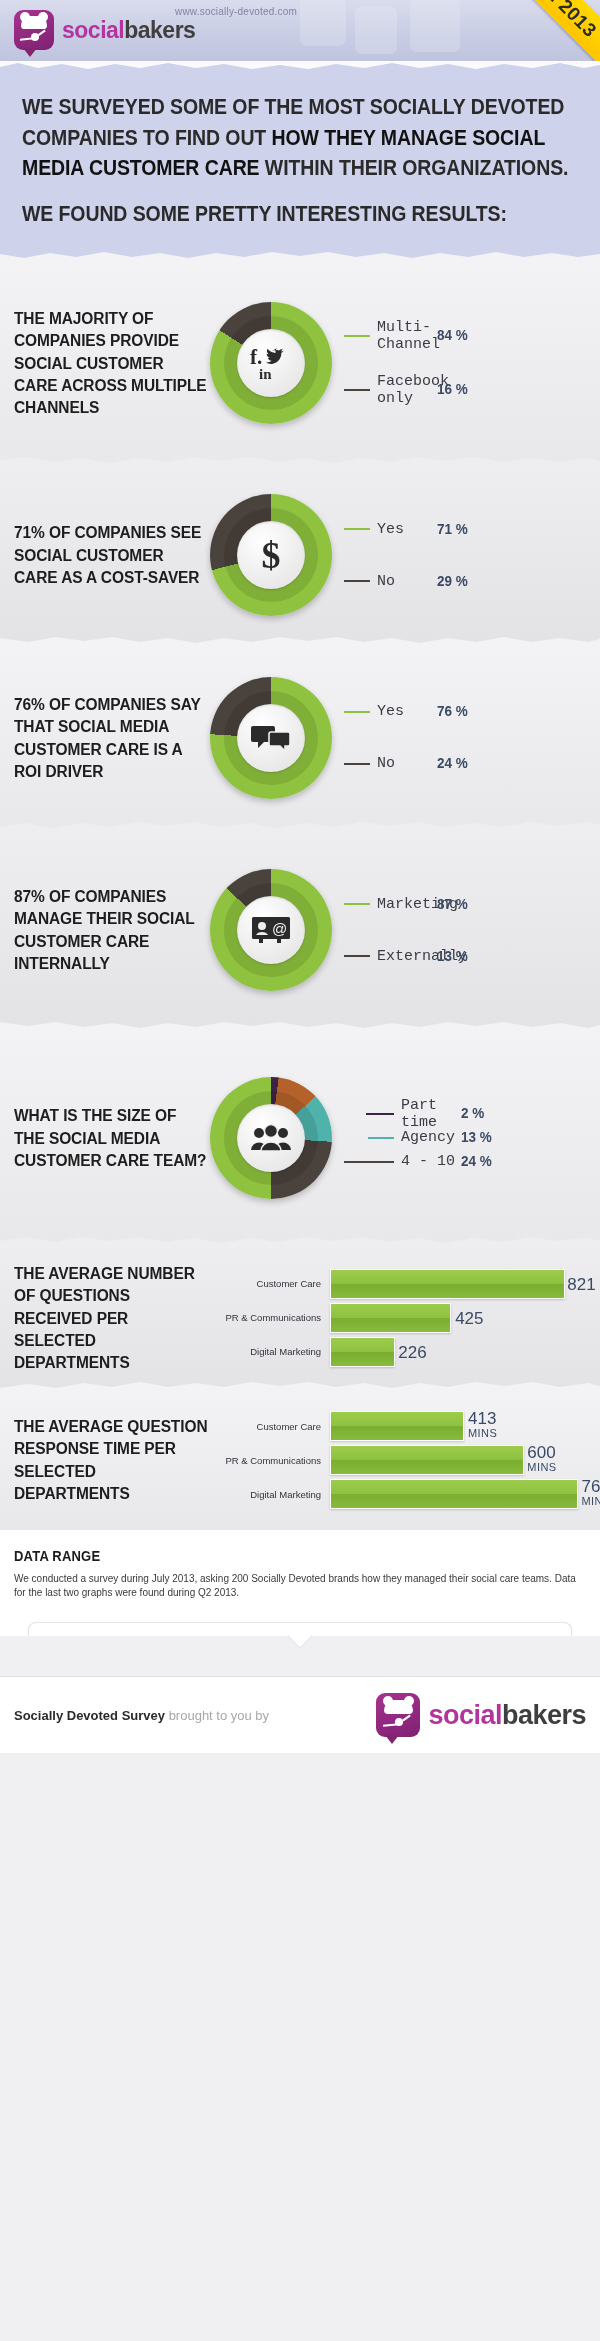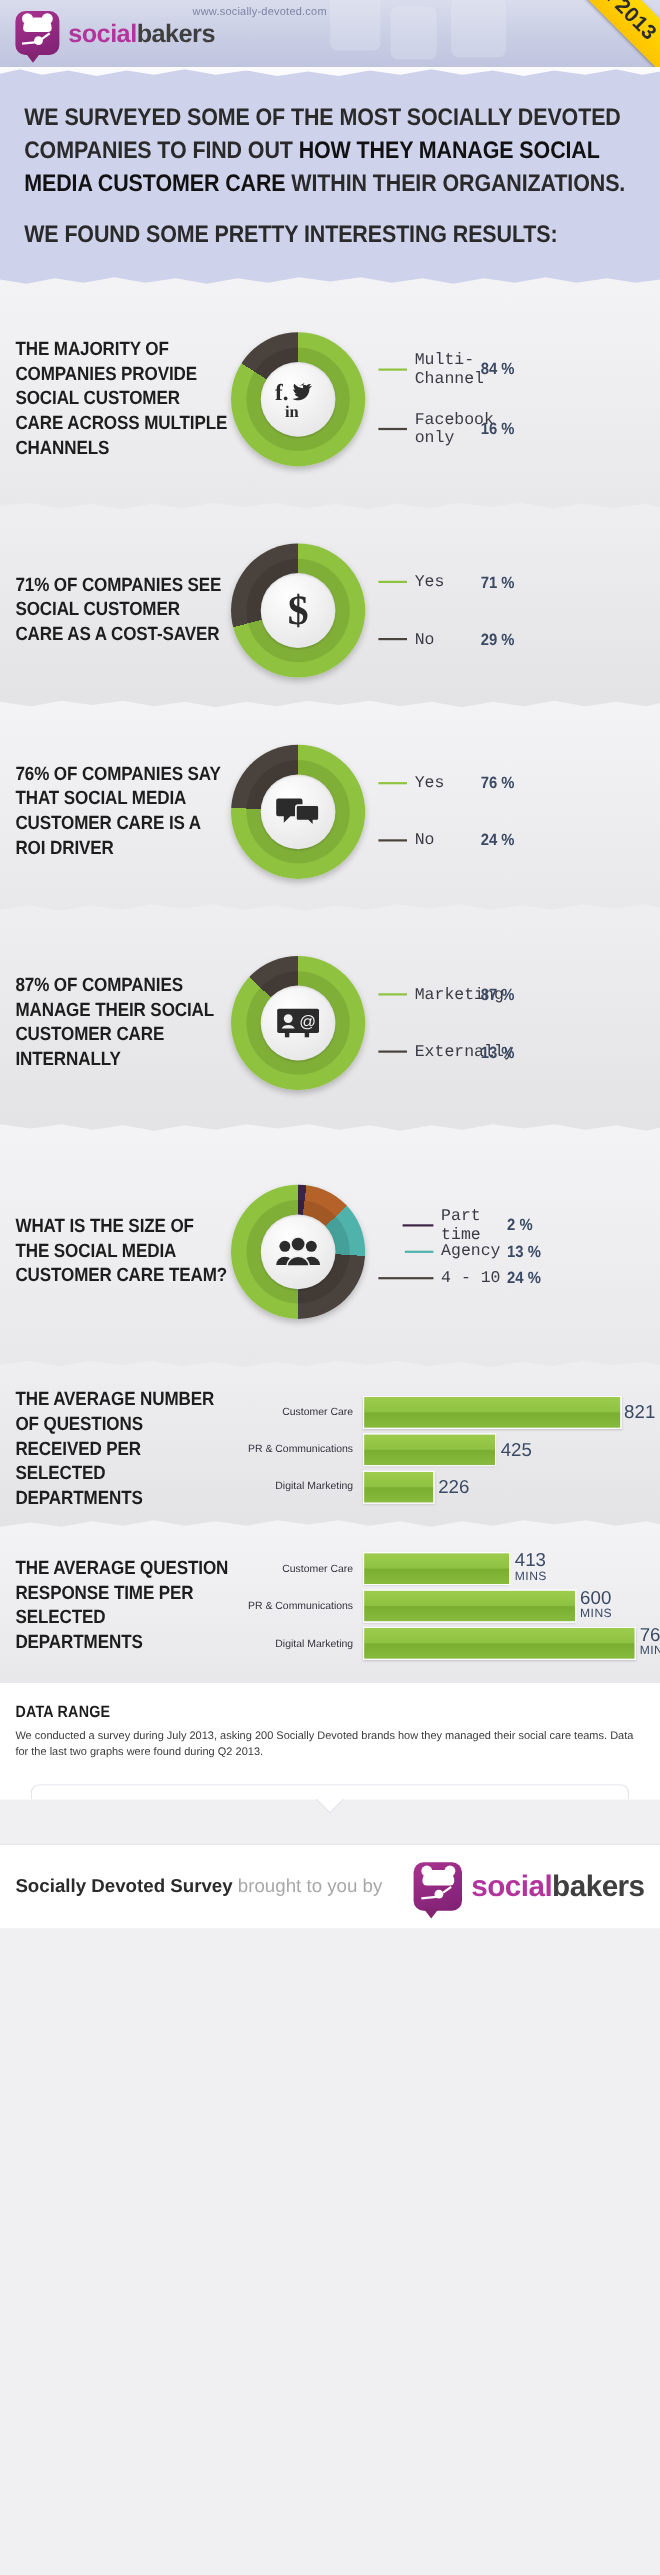--- a/index.html
+++ b/index.html
@@ -169,21 +169,21 @@
   }
   .speech:after{
     content:""; position:absolute; left:50%; margin-left:-9px; bottom:-9px;
     width:17px;height:17px;border-right:1px solid #e2e2ea;border-bottom:1px solid #e2e2ea;
     transform:rotate(45deg); background:#fff;
   }
   .footbar {
     margin-top:40px; border-top:1px solid #e0e0e0; padding:16px 14px 16px 14px;
     display:flex; align-items:center; justify-content:space-between; background:#fff;
   }
-  .footbar-left { font-size:17px; }
+  .footbar-left { font-size:13px; }
   .footbar-left .bold { color:#2b2b2b; font-weight:bold; }
   .footbar-left .light { color:#a8a8a8; }
   .footbar-right { display:flex; align-items:center; gap:8px; }
   .footbar-right .logo-text { font-size:27px; }
 </style>
 </head>
 <body>
 
 <div class="page">
 

